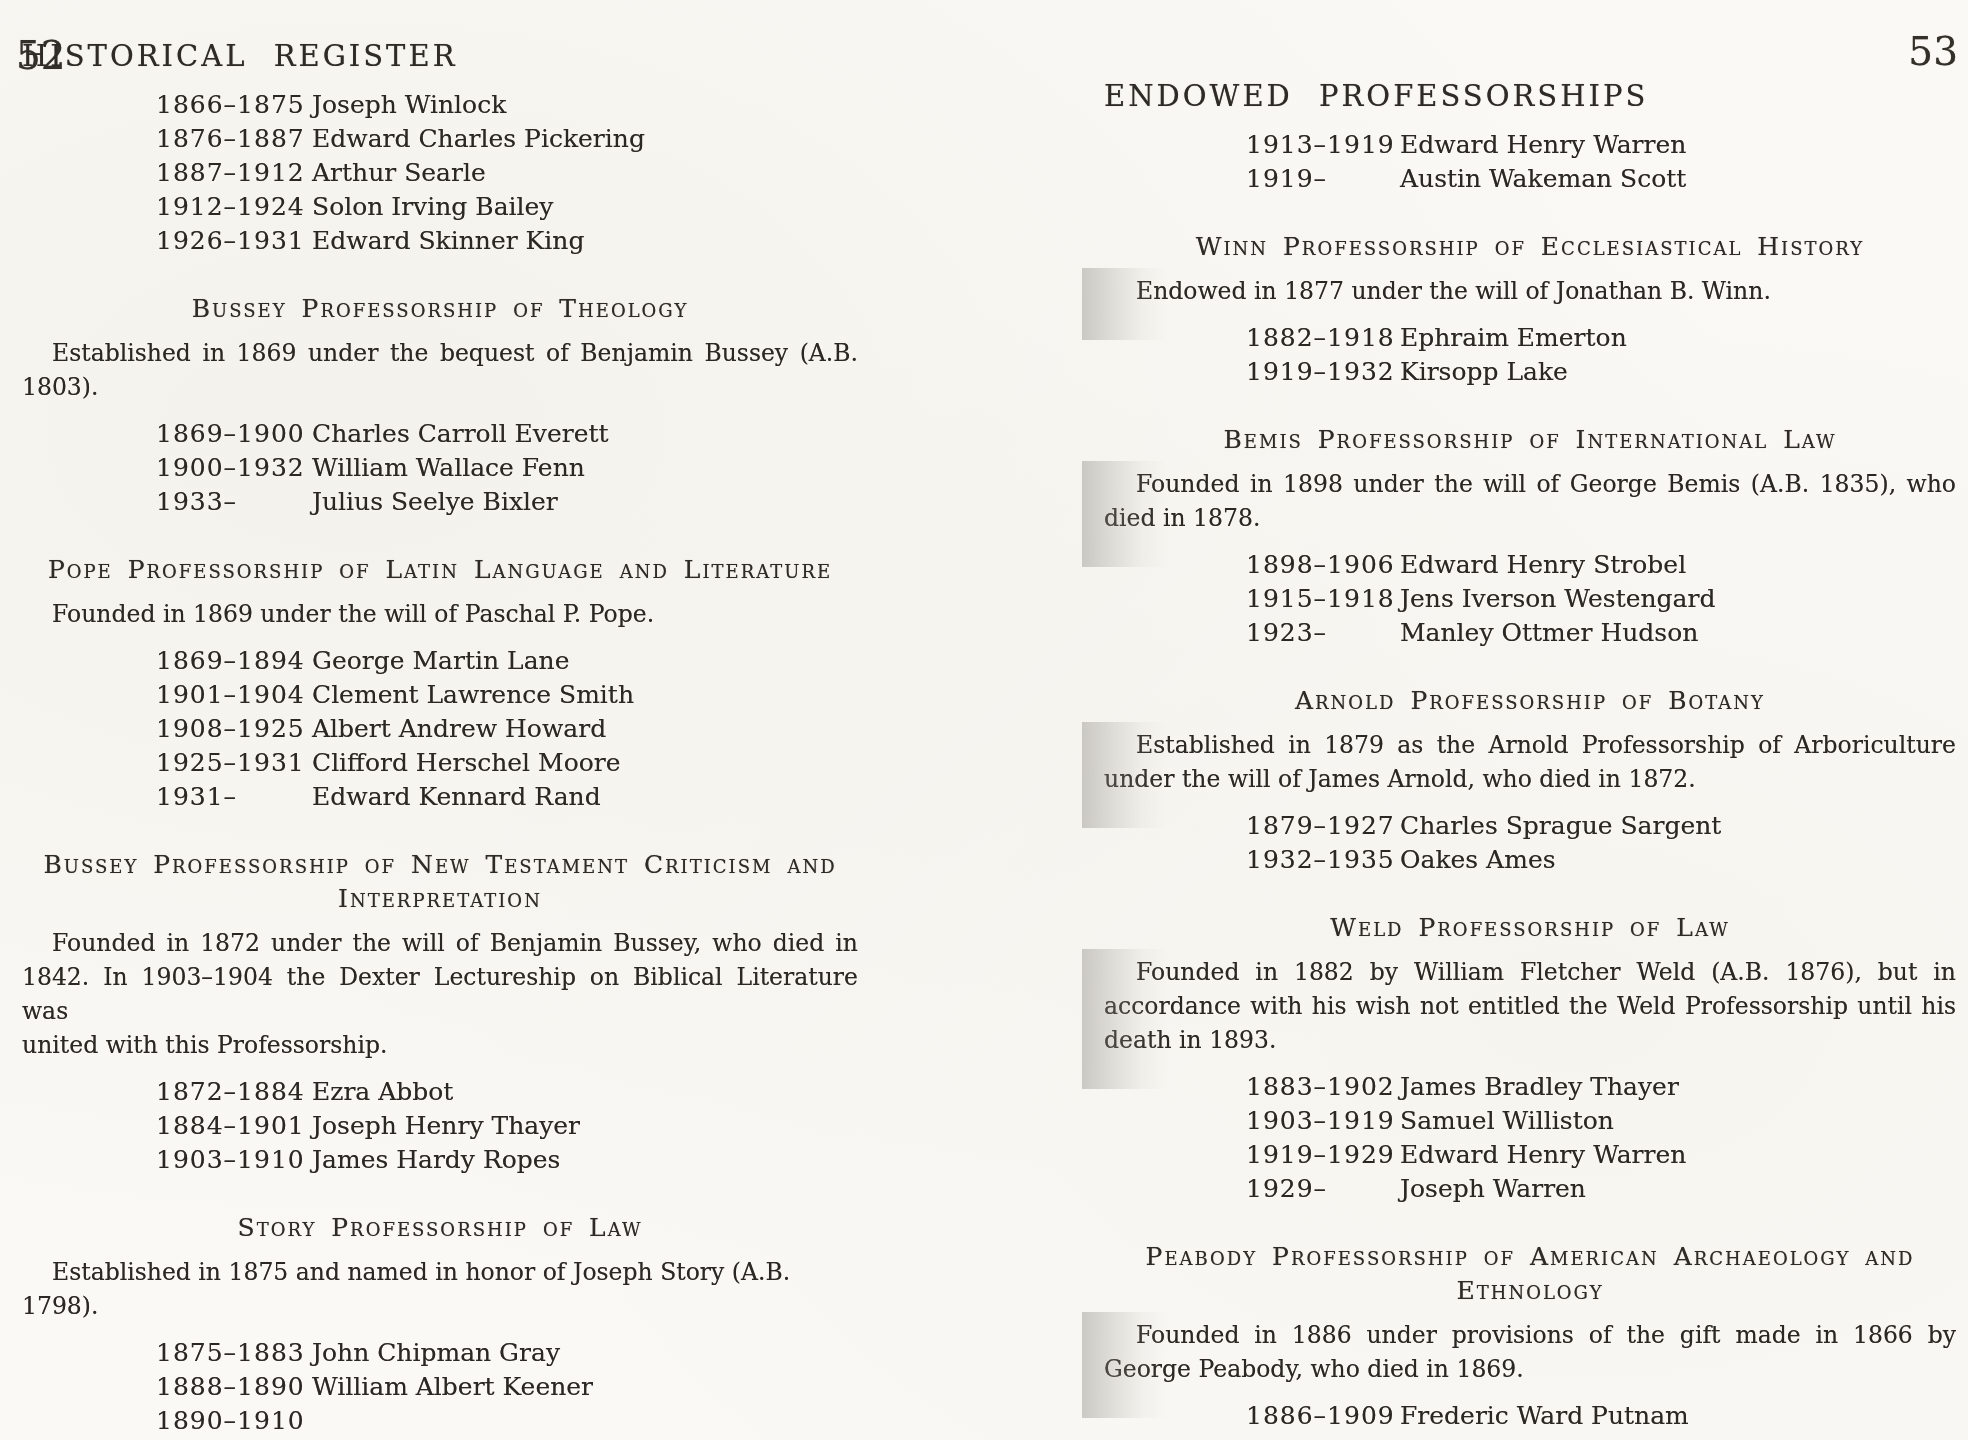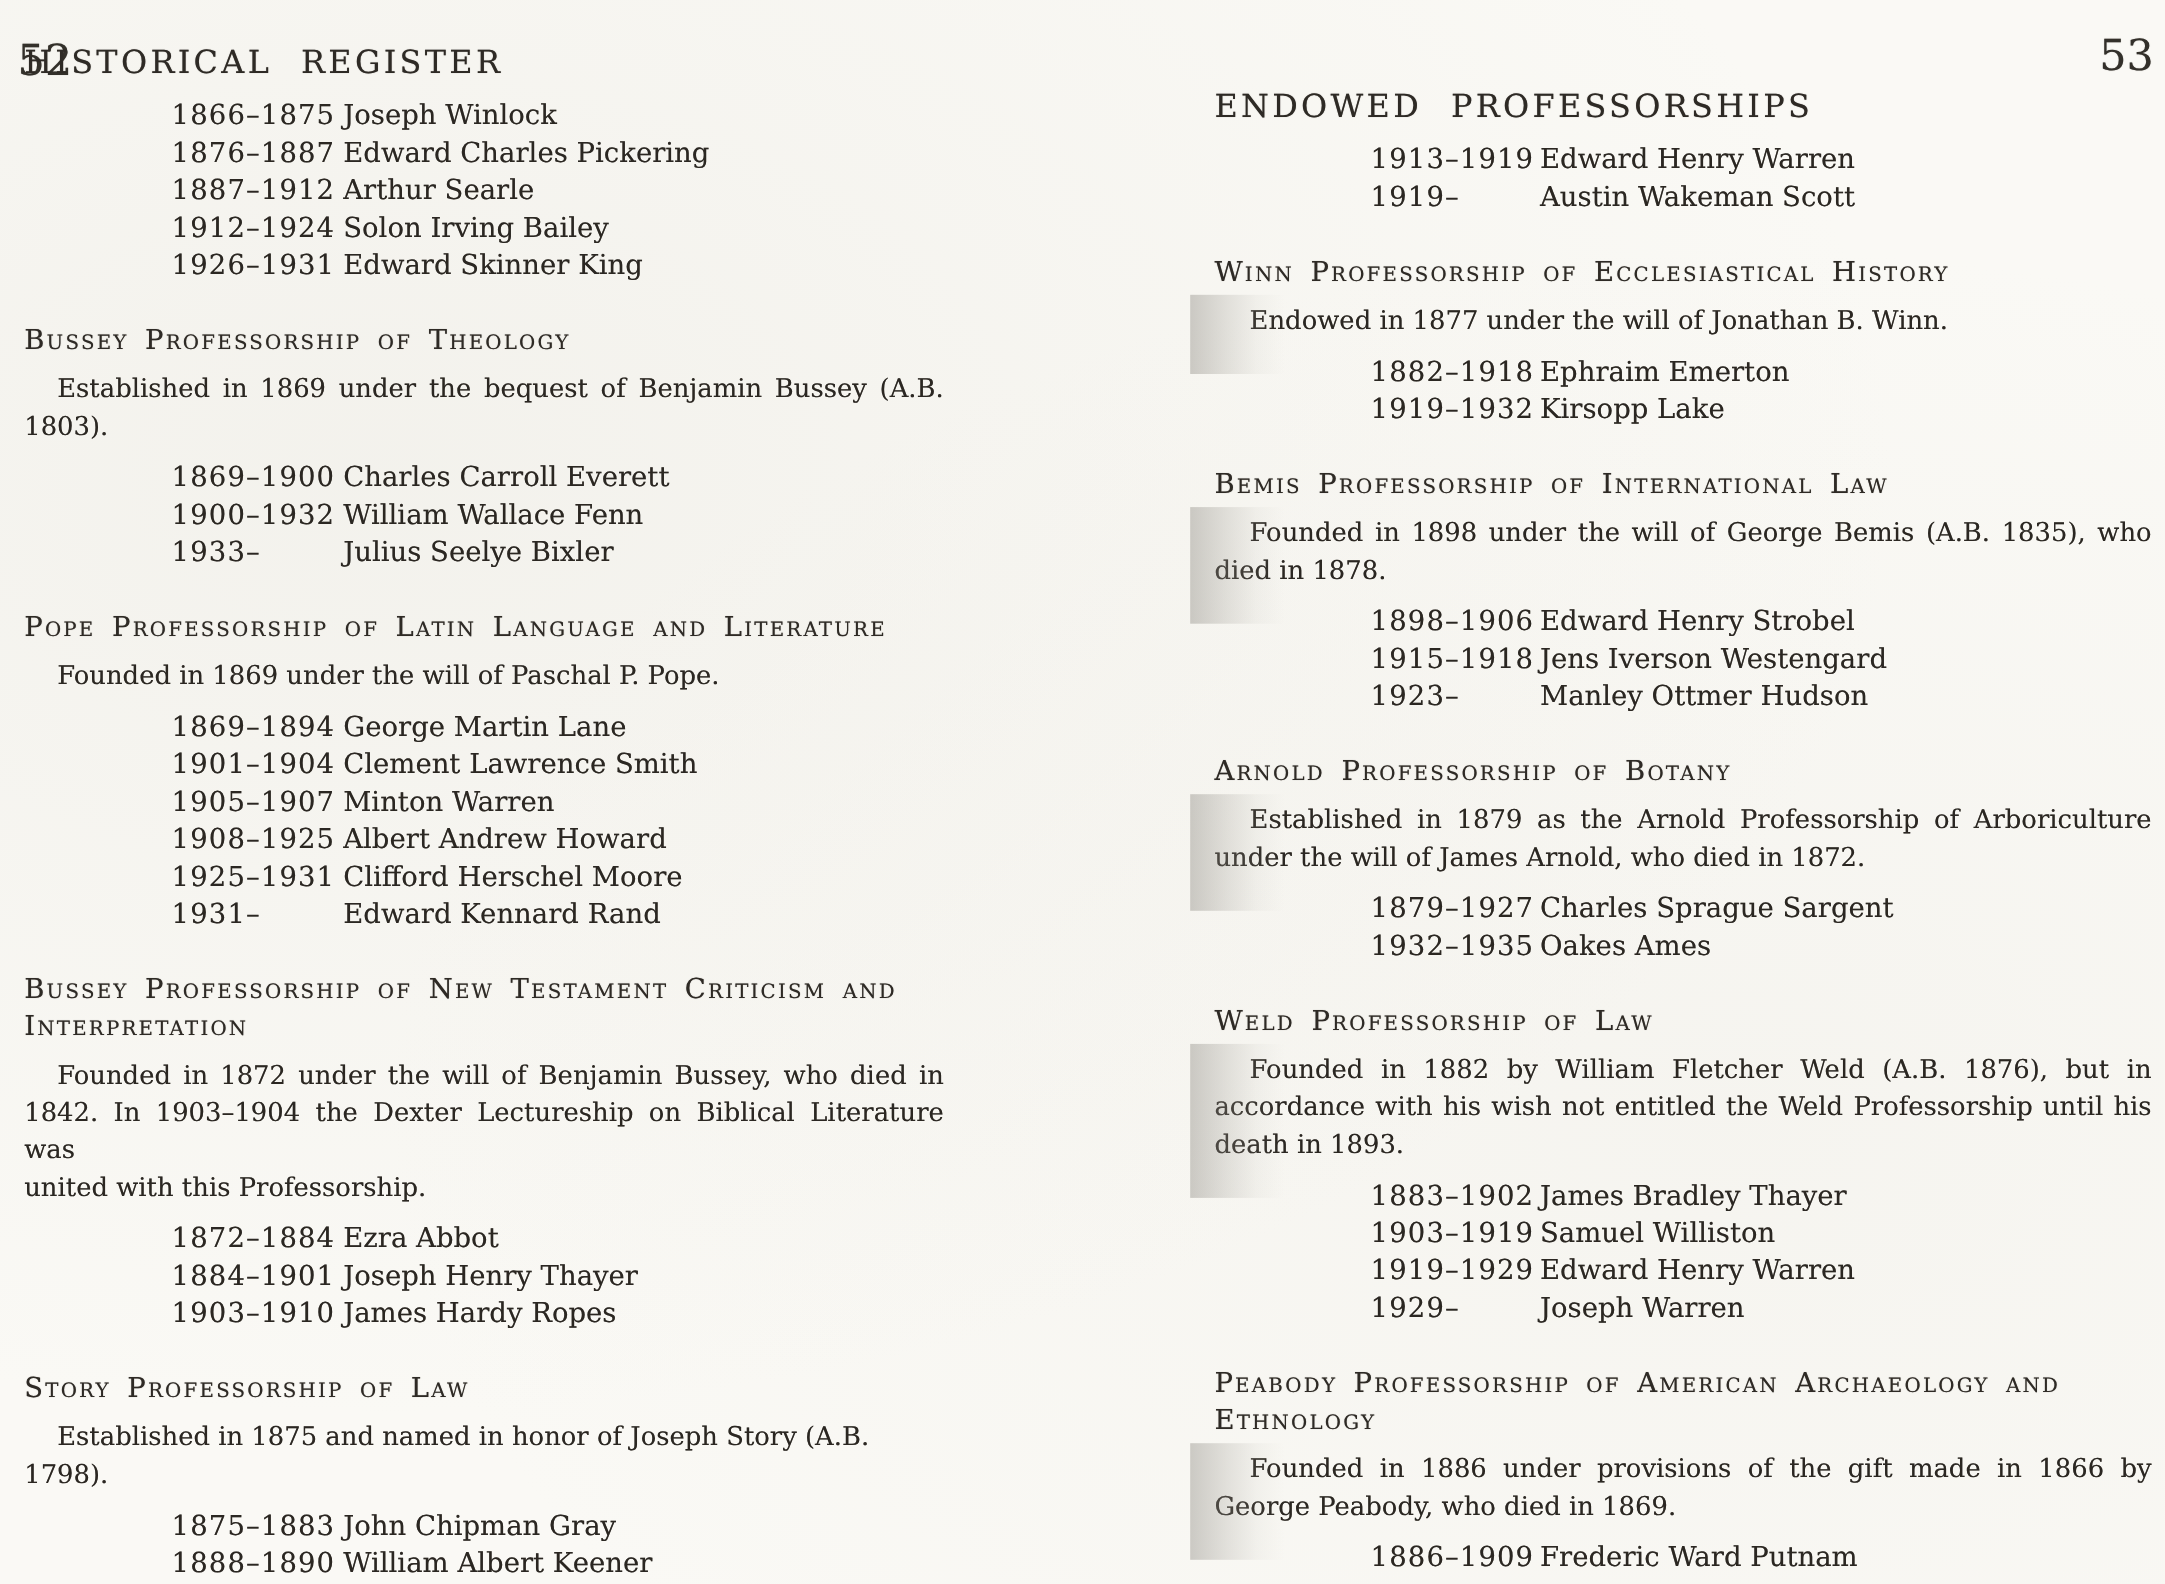--- a/index.html
+++ b/index.html
@@ -58,21 +58,21 @@
   }
   .page-left  .entry-row { padding-left: 134px; }
   .page-right .entry-row { padding-left: 142px; }
   .yr { display: inline-block; letter-spacing: 1px; }
   .page-left  .yr { width: 156px; }
   .page-right .yr { width: 154px; }
 
   .section-heading {
     margin-top: 34px;
     margin-bottom: 10px;
-    text-align: left;
+    text-align: center;
     font-variant: small-caps;
     font-size: 25px;
     line-height: 34px;
     letter-spacing: 2px;
     word-spacing: 5px;
     color: #2e2a25;
     text-shadow: 0 0 0.7px rgba(43,39,34,0.55);
   }
 
   .para {
@@ -130,21 +130,20 @@
             </div>
           </div>
           <div class="section">
             <div class="section-heading">Pope Professorship of Latin Language and Literature</div>
             <div class="para">
               <div class="pl first">Founded in 1869 under the will of Paschal P. Pope.</div>
             </div>
             <div class="entries">
               <div class="entry-row"><span class="yr">1869–1894</span><span class="nm">George Martin Lane</span></div>
               <div class="entry-row"><span class="yr">1901–1904</span><span class="nm">Clement Lawrence Smith</span></div>
-              <div class="entry-row"><span class="yr">1905–1907</span><span class="nm">Minton Warren</span></div>
               <div class="entry-row"><span class="yr">1908–1925</span><span class="nm">Albert Andrew Howard</span></div>
               <div class="entry-row"><span class="yr">1925–1931</span><span class="nm">Clifford Herschel Moore</span></div>
               <div class="entry-row"><span class="yr">1931–</span><span class="nm">Edward Kennard Rand</span></div>
             </div>
           </div>
           <div class="section">
             <div class="section-heading">Bussey Professorship of New Testament Criticism and Interpretation</div>
             <div class="para">
               <div class="pl first fill">Founded in 1872 under the will of Benjamin Bussey, who died in</div>
               <div class="pl fill">1842. In 1903–1904 the Dexter Lectureship on Biblical Literature was</div>

